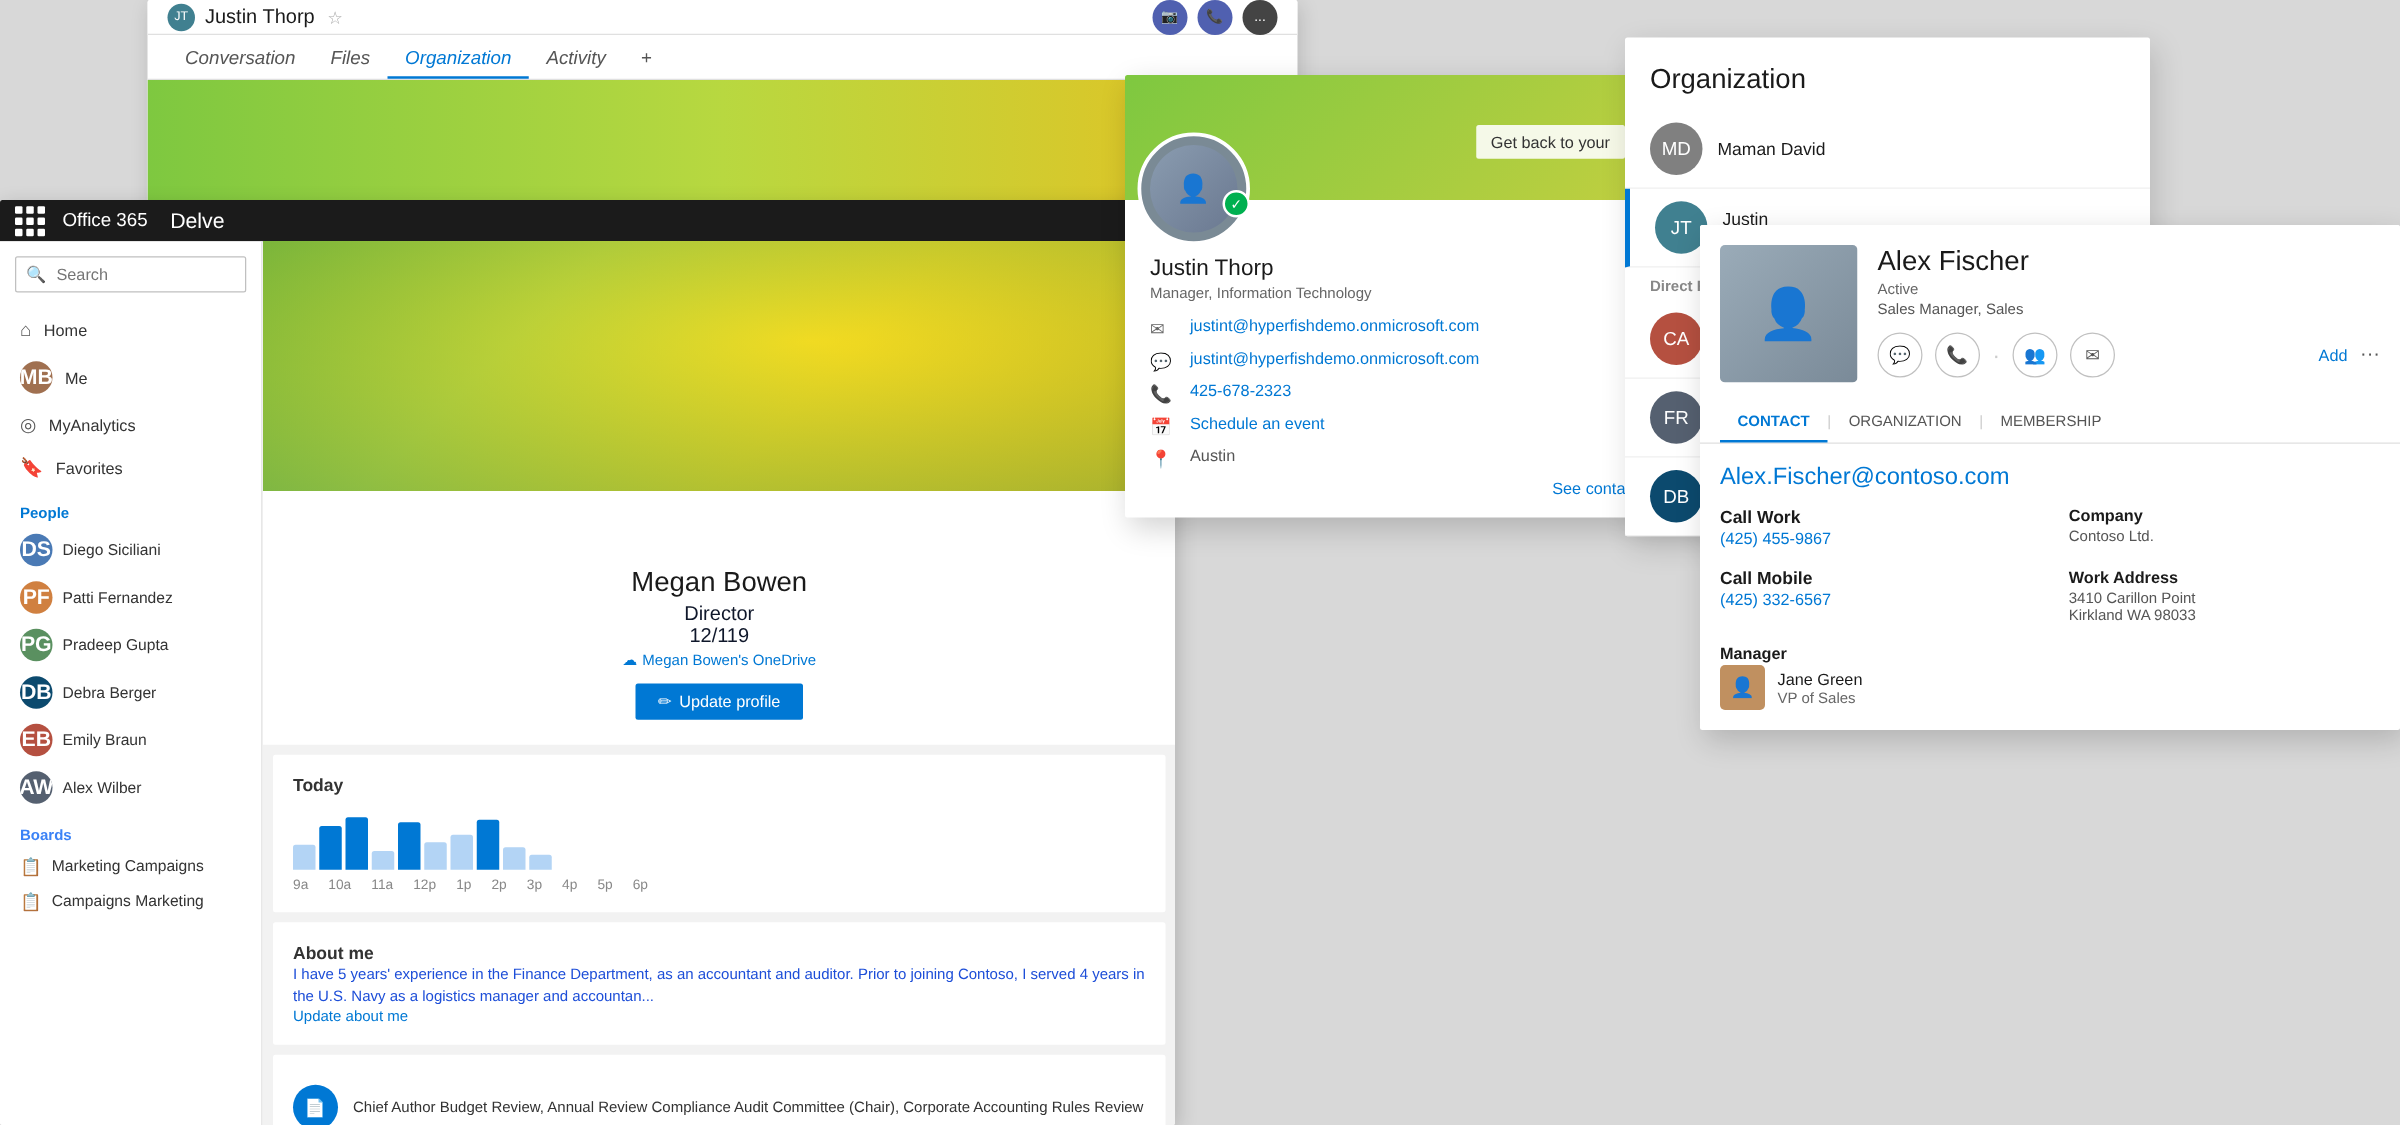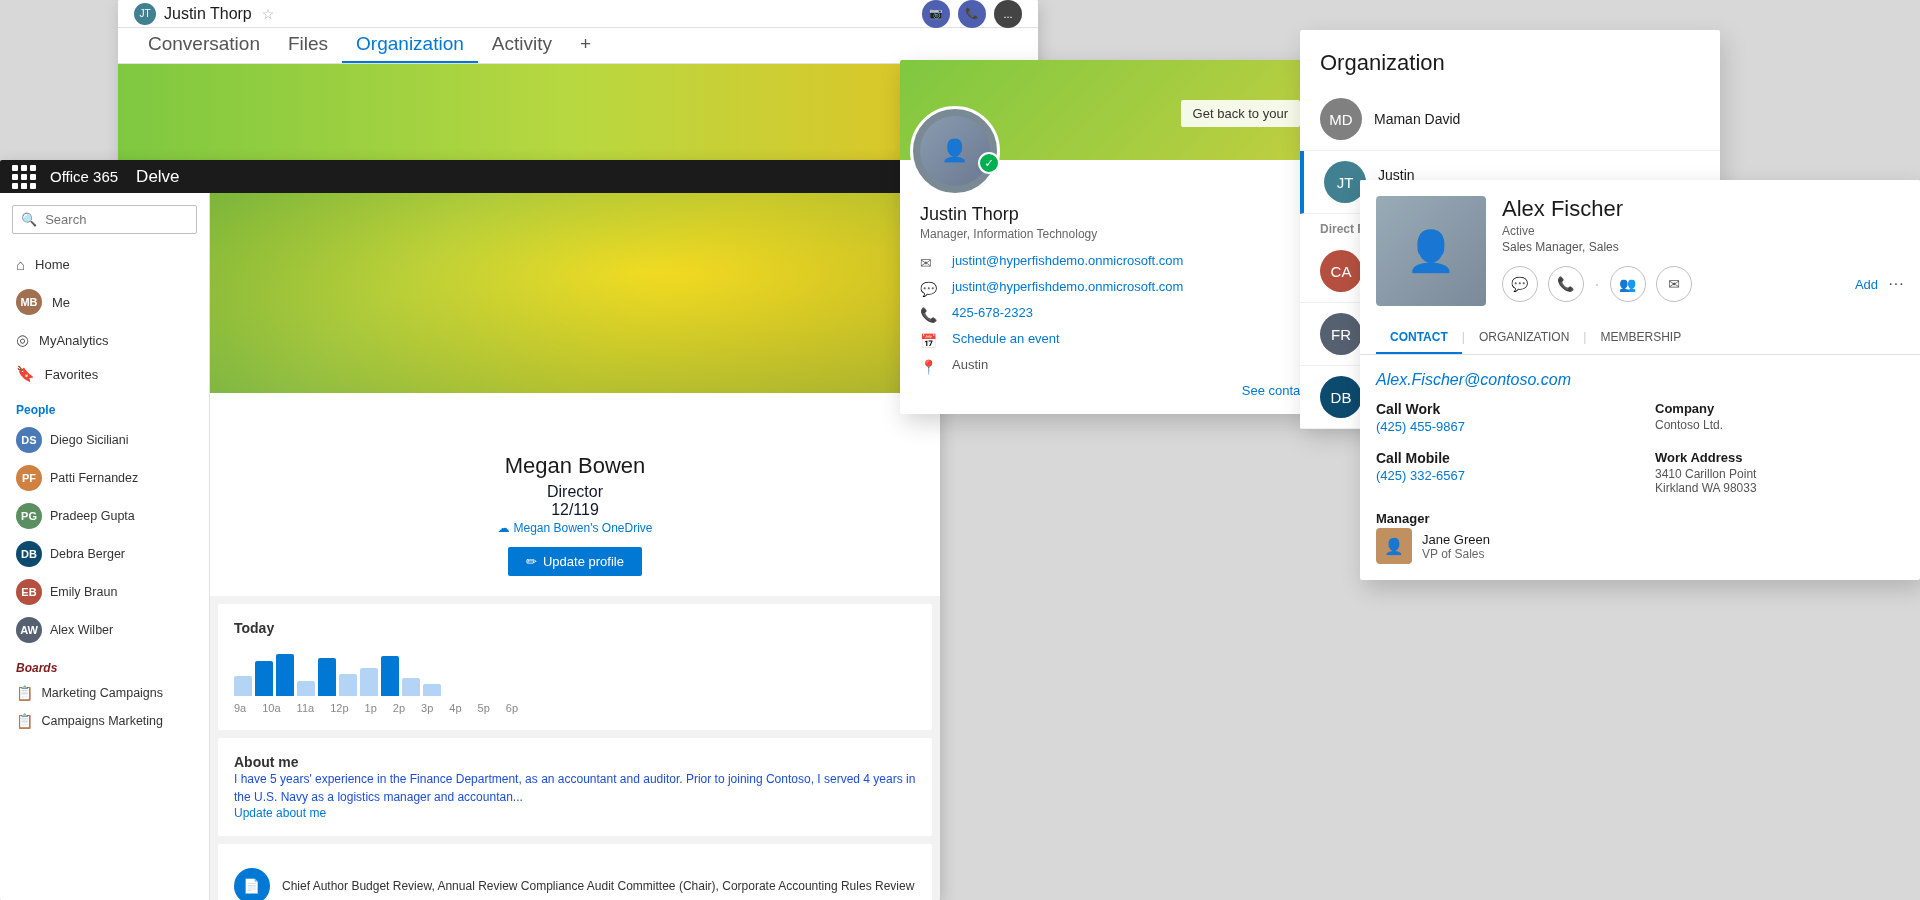--- a/index.html
+++ b/index.html
@@ -117,29 +117,28 @@
       color: #333;
       cursor: pointer;
     }
     .avatar-small {
       width: 26px; height: 26px;
       border-radius: 50%;
       background: #c0c0c0;
       overflow: hidden;
       flex-shrink: 0;
       display: flex; align-items: center; justify-content: center;
-      font-size: 11px; color: #fff; font-weight: 600;
+      font-size: 17px; color: #fff; font-weight: 600;
     }
 
     .sidebar-boards-label {
       font-size: 12px;
       font-weight: 600;
-      color: #7f1d1d;
+      color: #3b82f6;
       padding: 12px 16px 4px;
-      font-style: italic;
     }
     .sidebar-board-item {
       display: flex;
       align-items: center;
       gap: 8px;
       padding: 6px 16px;
       font-size: 12.5px;
       color: #333;
       cursor: pointer;
     }
@@ -317,24 +316,25 @@
     .justin-tabs {
       display: flex;
       gap: 0;
       padding: 0 16px;
       border-bottom: 1px solid #e0e0e0;
       height: 36px;
       align-items: flex-end;
     }
     .justin-tab {
       padding: 6px 14px;
-      font-size: 19px;
+      font-size: 15px;
       color: #555;
       cursor: pointer;
       border-bottom: 2px solid transparent;
+      font-style: italic;
     }
     .justin-tab.active {
       color: #0078d4;
       border-bottom: 2px solid #0078d4;
     }
     .justin-header-image {
       flex: 1;
       background: linear-gradient(90deg, #7ec840, #b8d840, #e8c020);
       position: relative;
     }
@@ -540,23 +540,22 @@
     .alex-send-section {
       margin-bottom: 12px;
     }
     .alex-send-label {
       font-size: 14px;
       font-weight: 600;
       color: #1a1a1a;
       margin-bottom: 4px;
     }
     .alex-send-email {
-      font-size: 16px;
+      font-size: 19px;
       color: #0078d4;
-      font-style: italic;
     }
     .alex-call-label { font-size: 14px; font-weight: 600; color: #1a1a1a; margin-bottom: 2px; }
     .alex-call-num { font-size: 13px; color: #0078d4; }
 
     .alex-manager-row {
       display: flex;
       align-items: center;
       gap: 10px;
     }
     .alex-manager-avatar {

